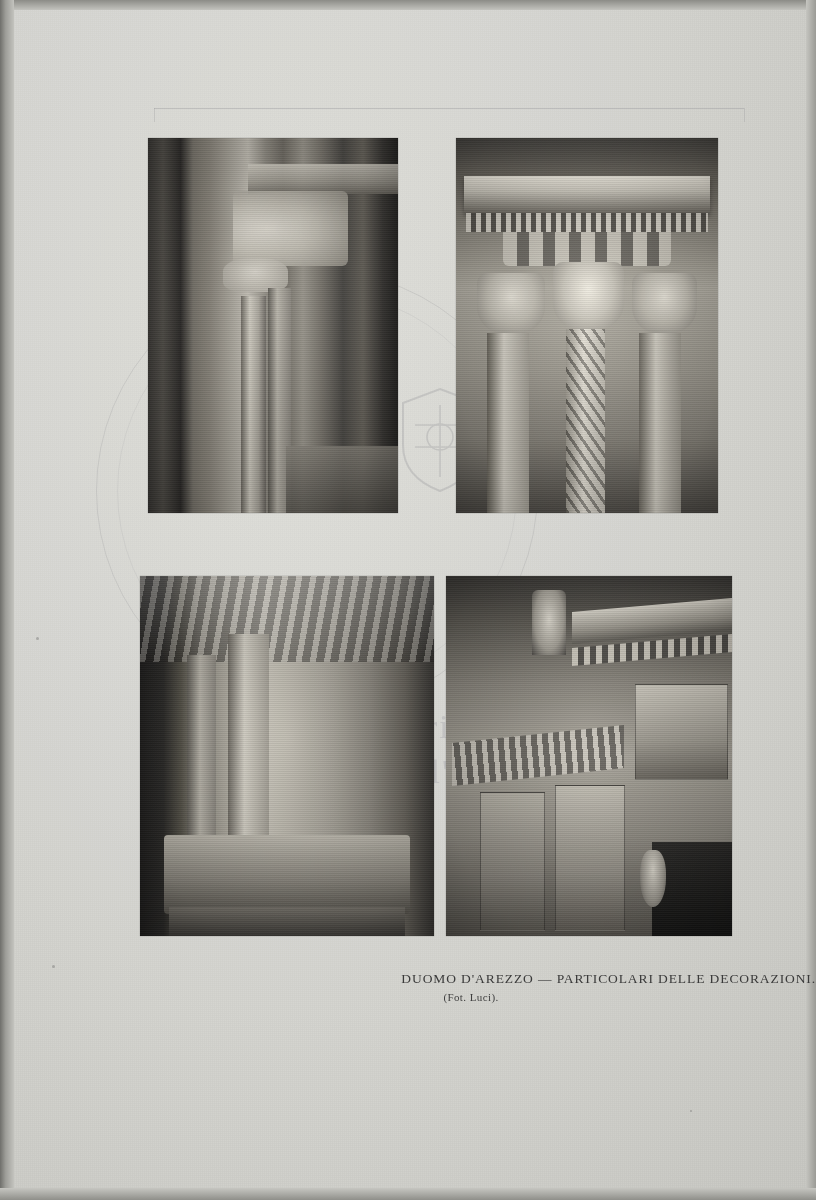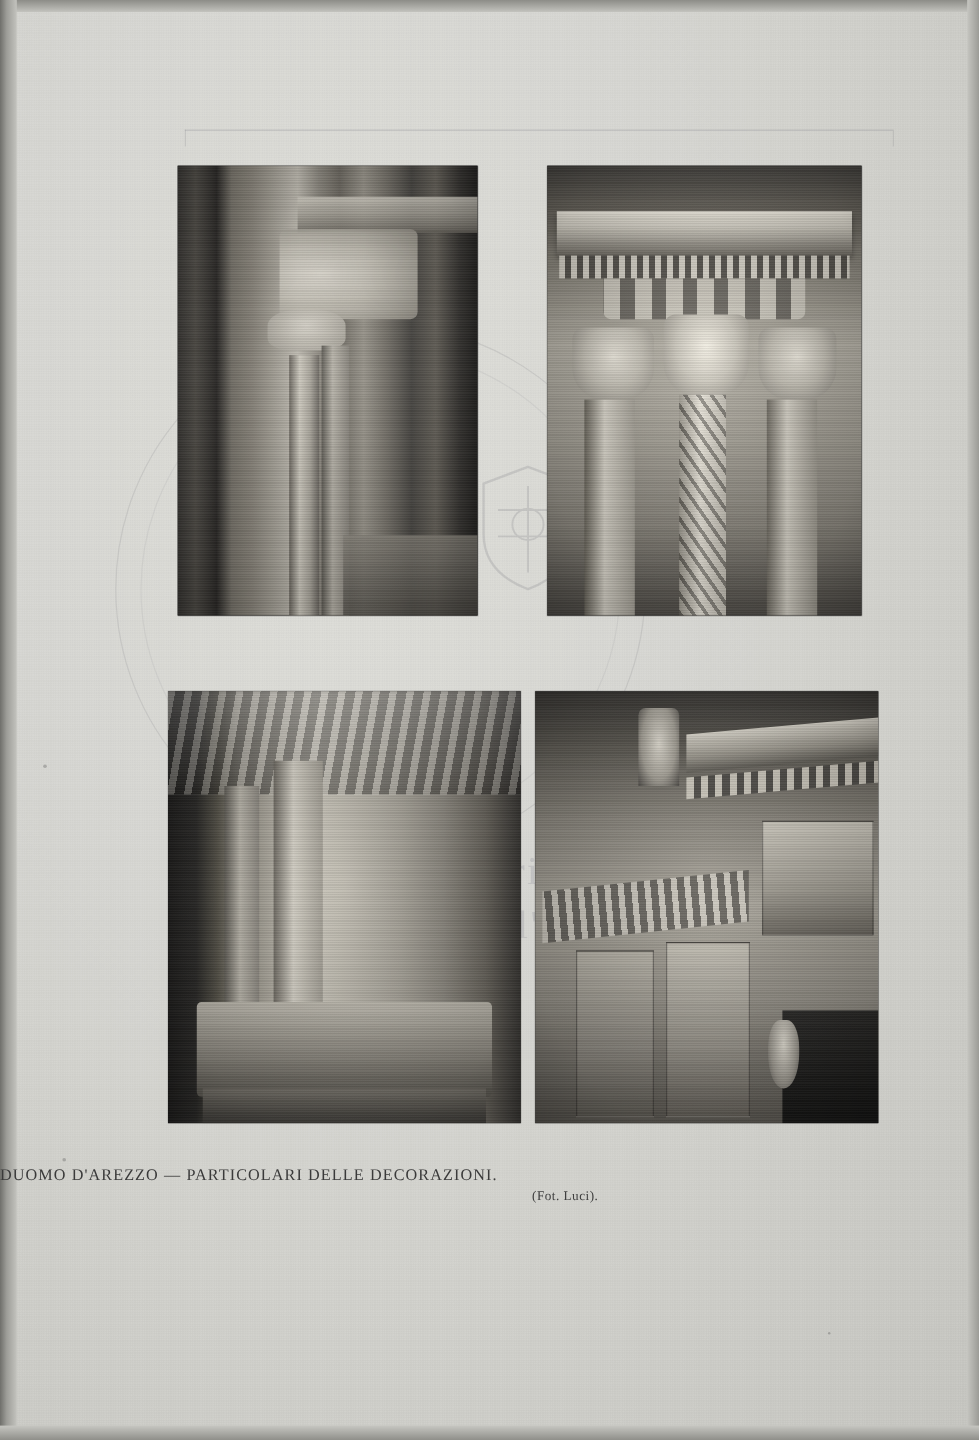--- a/index.html
+++ b/index.html
@@ -397,21 +397,21 @@
     background: radial-gradient(ellipse at 50% 35%, #e2ded3 0%, #9d9990 60%, #55524c 100%);
     border-radius: 40% 40% 50% 50%;
   }
 
   
   .caption {
     position: absolute;
     left: 0;
     top: 971px;
     width: 816px;
-    text-align: left;
+    text-align: right;
     font-family: "Liberation Serif", serif;
     font-size: 13.5px;
     letter-spacing: 0.9px;
     color: #3a3a3a;
   }
   .credit {
     position: absolute;
     left: 0;
     top: 991px;
     width: 752px;

